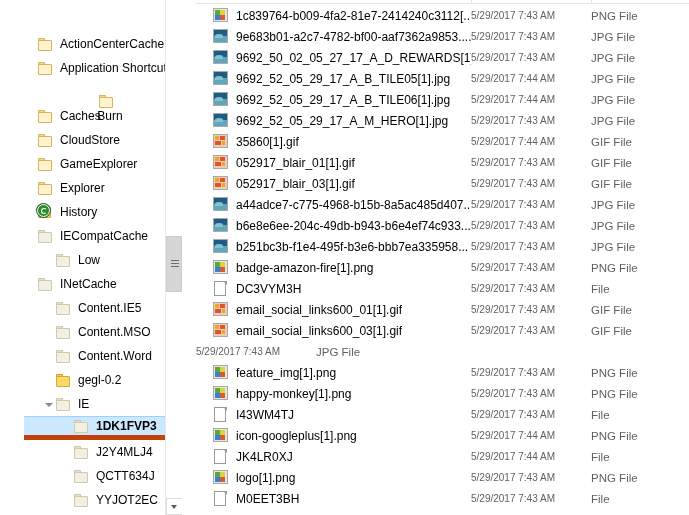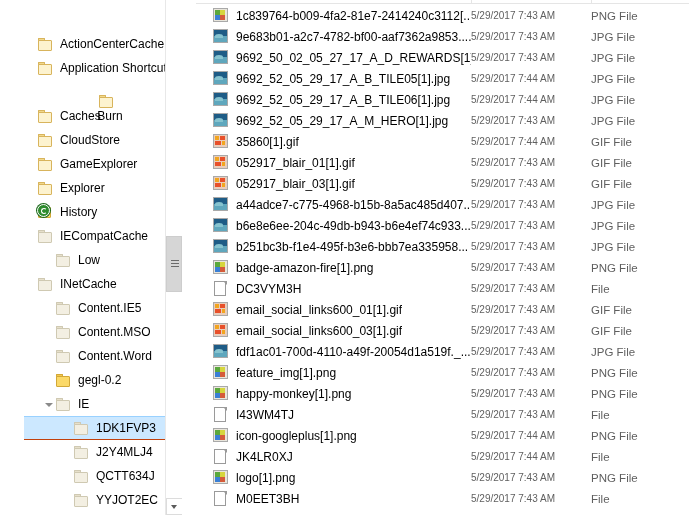--- a/index.html
+++ b/index.html
@@ -47,21 +47,22 @@
     display: flex;
     align-items: center;
     font-size: 12px;
     color: #000000;
     white-space: nowrap;
     cursor: default;
   }
   .tree-item.selected {
     background: #cce8ff;
     border-top: 1px solid #99d1ff;
-    border-bottom: 1px solid #c2410c;
+    border-bottom: 5px solid #c2410c;
+    font-weight: bold;
   }
 
   .tree-expander {
     width: 14px;
     height: 24px;
     flex: 0 0 14px;
     position: relative;
   }
   .tree-expander.has-chevron::before {
     content: "";
@@ -780,29 +781,20 @@
               <span class="b b2"></span>
               <span class="b b3"></span>
               <span class="b b4"></span>
             </span>
             <span class="fname">email_social_links600_03[1].gif</span>
           </span>
           <span class="cell-date">5/29/2017 7:43 AM</span>
           <span class="cell-type">GIF File</span>
         </li>
         <li class="file-row">
-          <span class="cell-name">
-            <span class="f-ico jpg">
-              <span class="frame"></span>
-              <span class="sky"></span>
-              <span class="land"></span>
-              <span class="hill"></span>
-            </span>
-            <span class="fname">fdf1ac01-700d-4110-a49f-20054d1a519f._...</span>
-          </span>
           <span class="cell-date">5/29/2017 7:43 AM</span>
           <span class="cell-type">JPG File</span>
         </li>
         <li class="file-row">
           <span class="cell-name">
             <span class="f-ico png">
               <span class="frame"></span>
               <span class="q q1"></span>
               <span class="q q2"></span>
               <span class="q q3"></span>

